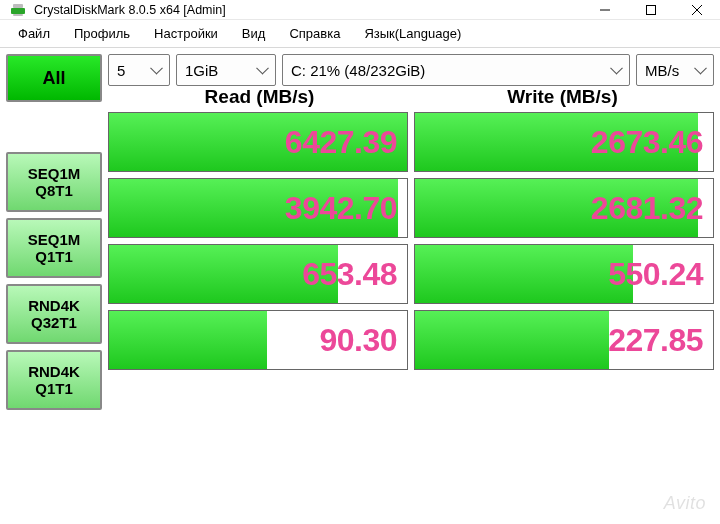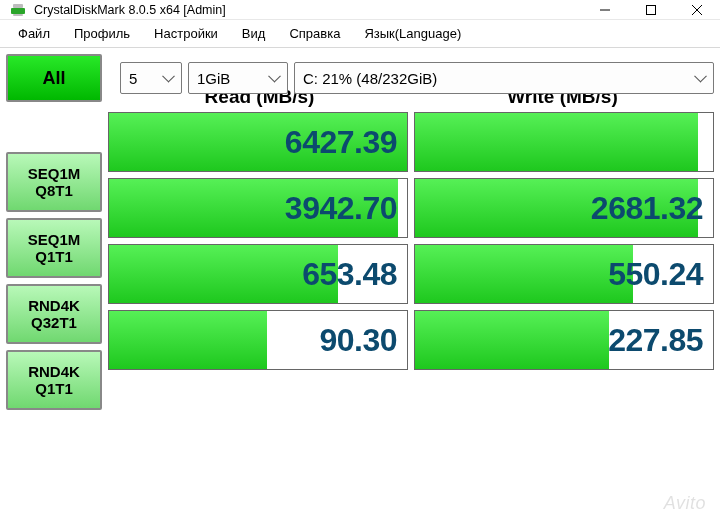--- a/index.html
+++ b/index.html
@@ -48,23 +48,22 @@
   .menuitem {
     padding: 4px 12px;
   }
 
   .content {
     padding: 6px;
   }
 
   .controls-row {
     display: flex;
-    gap: 18px;
+    gap: 6px;
     height: 48px;
-    align-items: center;
   }
 
   .btn-all {
     width: 96px;
     height: 48px;
     border: 2px solid #888;
     background: linear-gradient(#28e828, #00b800);
     display: flex; align-items: center; justify-content: center;
     font-weight: bold;
     font-size: 18px;
@@ -146,21 +145,21 @@
     flex: 1;
     height: 60px;
     border: 1px solid #666;
     position: relative;
     display: flex;
     align-items: center;
     justify-content: flex-end;
     padding-right: 10px;
     font-size: 32px;
     font-weight: bold;
-    color: #0c4a6e;
+    color: #ec4899;
     font-family: "Segoe UI", sans-serif;
     background: #fff;
     overflow: hidden;
   }
   .val-cell .bar {
     position: absolute;
     left: 0; top: 0; bottom: 0;
     background: linear-gradient(#56f056, #1ec81e);
     z-index: 0;
   }
@@ -230,20 +229,23 @@
       <div class="controls-right">
         <div class="select sel-count">
           <span>5</span>
         </div>
         <div class="select sel-size">
           <span>1GiB</span>
         </div>
         <div class="select sel-drive">
           <span>C: 21% (48/232GiB)</span>
         </div>
+        <div class="select sel-unit">
+          <span>MB/s</span>
+        </div>
       </div>
     </div>
 
     <div class="headers-row">
       <div class="spacer-left"></div>
       <div class="hdr">Read (MB/s)</div>
       <div class="hdr">Write (MB/s)</div>
     </div>
 
     <div class="results">
@@ -252,20 +254,21 @@
         <div class="test-btn">
           <span>SEQ1M</span>
           <span>Q8T1</span>
         </div>
         <div class="val-cell">
           <div class="bar" style="width:100%"></div>
           <span class="num">6427.39</span>
         </div>
         <div class="val-cell">
           <div class="bar" style="width:95%"></div>
+          <span class="num">2673.46</span>
         </div>
       </div>
 
       <div class="result-row">
         <div class="test-btn">
           <span>SEQ1M</span>
           <span>Q1T1</span>
         </div>
         <div class="val-cell">
           <div class="bar" style="width:97%"></div>

